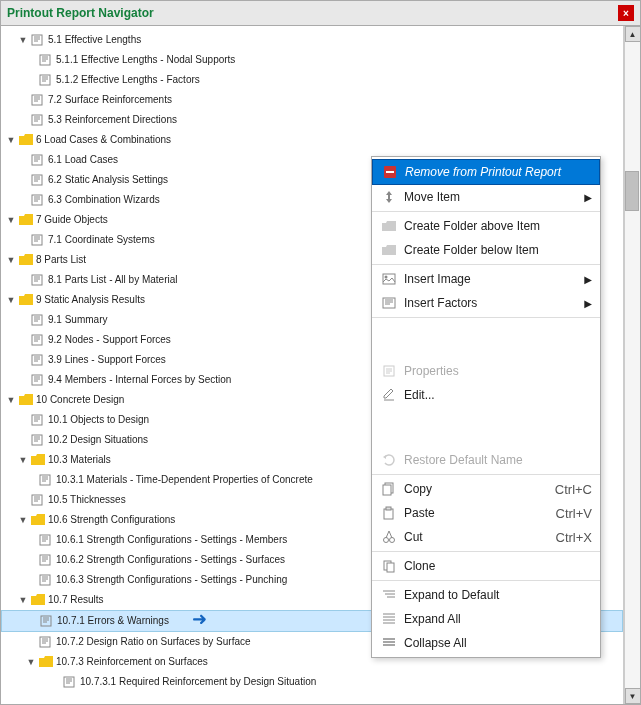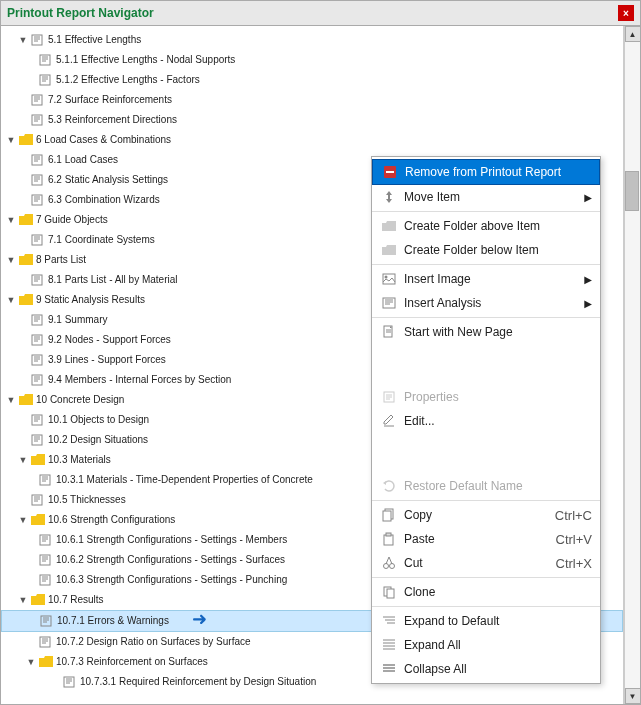--- a/index.html
+++ b/index.html
@@ -145,20 +145,21 @@
       color: #222;
       white-space: nowrap;
       font-size: 12px;
       min-height: 22px;
     }
 
     .ctx-item.highlighted {
       background: #0078d7;
       color: white;
       border: 1px solid #004f9f;
+      font-style: italic;
     }
 
     .ctx-item.disabled {
       color: #aaa;
       cursor: default;
       margin-top: 41px;
     }
 
     .ctx-item .ctx-icon {
       width: 18px;
@@ -701,37 +702,26 @@
 
     <div class="ctx-item">
       <span class="ctx-icon">
         <svg width="14" height="12" viewBox="0 0 14 12">
           <rect x="1" y="1" width="12" height="10" fill="none" stroke="#888" stroke-width="1"></rect>
           <line x1="3" y1="3" x2="11" y2="3" stroke="#888" stroke-width="1"></line>
           <line x1="3" y1="5" x2="11" y2="5" stroke="#888" stroke-width="1"></line>
           <line x1="3" y1="7" x2="8" y2="7" stroke="#888" stroke-width="1"></line>
         </svg>
       </span>
-      <span>Insert Analysis</span>
+      <span>Insert Factors</span>
       <span class="ctx-arrow">▶</span>
     </div>
 
     <div class="ctx-separator"></div>
 
-    <div class="ctx-item">
-      <span class="ctx-icon">
-        <svg width="14" height="14" viewBox="0 0 14 14">
-          <rect x="2" y="1" width="8" height="11" fill="none" stroke="#888" stroke-width="1"></rect>
-          <path d="M8,1 L10,3 L8,3 Z" fill="#888"></path>
-          <line x1="4" y1="5" x2="9" y2="5" stroke="#888" stroke-width="1"></line>
-          <line x1="4" y1="7" x2="9" y2="7" stroke="#888" stroke-width="1"></line>
-        </svg>
-      </span>
-      <span>Start with New Page</span>
-    </div>
 
     <div class="ctx-item disabled">
       <span class="ctx-icon">
         <svg width="14" height="14" viewBox="0 0 14 14">
           <rect x="2" y="2" width="10" height="10" fill="none" stroke="#ccc" stroke-width="1"></rect>
           <line x1="4" y1="5" x2="10" y2="5" stroke="#ccc" stroke-width="1"></line>
           <line x1="4" y1="7" x2="10" y2="7" stroke="#ccc" stroke-width="1"></line>
           <line x1="4" y1="9" x2="8" y2="9" stroke="#ccc" stroke-width="1"></line>
         </svg>
       </span>

